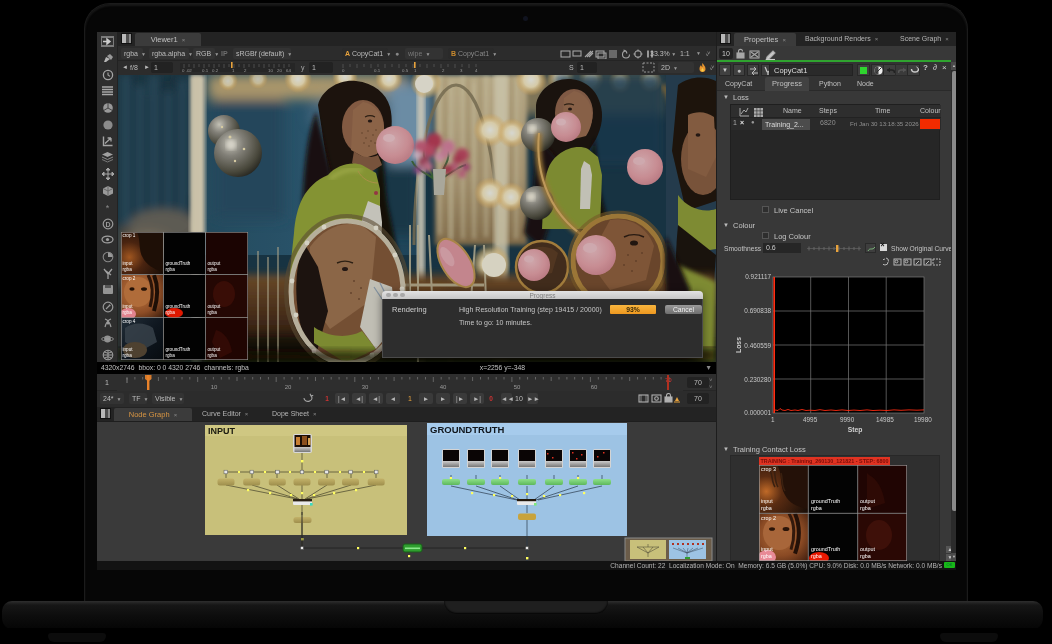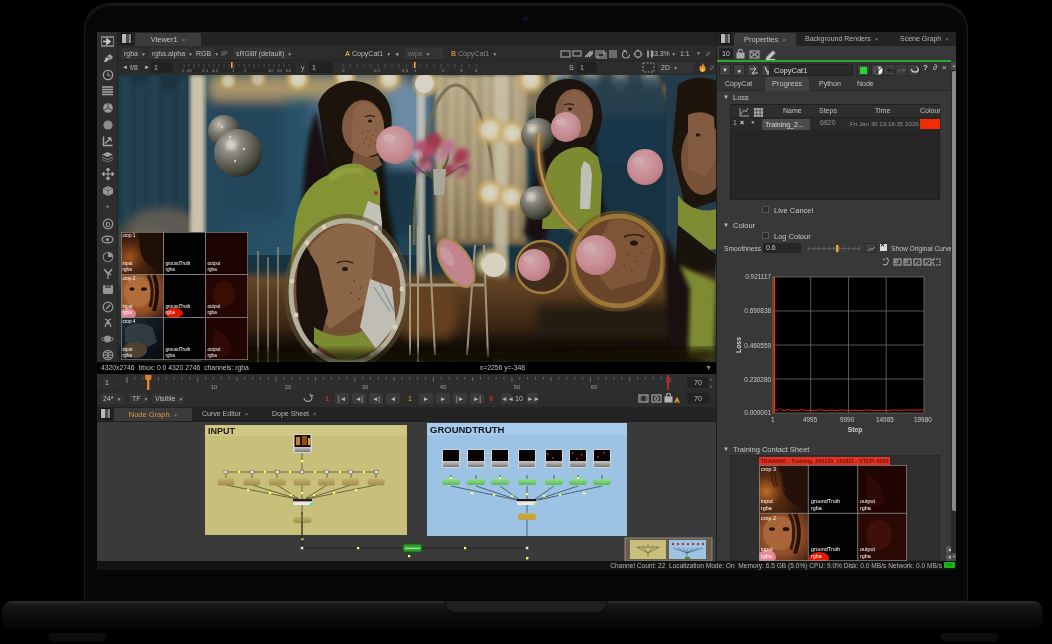--- a/index.html
+++ b/index.html
@@ -575,20 +575,35 @@
             <text x="86.5" y="119">output</text>
               <text x="86.5" y="125">rgba</text>
           </g>
           <g stroke="#8f8f8f" stroke-width="0.7" fill="none">
             <rect x="0.3" y="0.3" width="126.4" height="127.4"></rect>
             <path d="M42.5 0v128M84.5 0v128M0 42.5h127M0 85.5h127"></path>
           </g>
         </svg>
       </div>
 
+      <div class="abs" id="pdlg" style="left:264px;top:216px;width:321px;height:67px;border-radius:4px 4px 0 0;box-shadow:0 2px 8px rgba(0,0,0,0.5)">
+        <div class="abs" style="left:0;top:0;width:321px;height:8px;background:linear-gradient(#e2e2e2,#c6c6c6);border-radius:4px 4px 0 0">
+          <span style="position:absolute;left:4px;top:1.5px;width:4.5px;height:4.5px;border-radius:50%;background:#a8a8a8"></span>
+          <span style="position:absolute;left:11px;top:1.5px;width:4.5px;height:4.5px;border-radius:50%;background:#a8a8a8"></span>
+          <span style="position:absolute;left:18px;top:1.5px;width:4.5px;height:4.5px;border-radius:50%;background:#a8a8a8"></span>
+          <span style="position:absolute;left:0;right:0;text-align:center;top:0.5px;font-size:6.5px;color:#7e7e7e">Progress</span>
+        </div>
+        <div class="abs" style="left:0;top:8px;width:321px;height:59px;background:#2d2d2d;border:1px solid #4a4a4a;border-top:none">
+          <span class="abs" style="left:9px;top:6px;font-size:7.5px;color:#cfcfcf">Rendering</span>
+          <span class="abs" style="left:76px;top:6.5px;font-size:7px;color:#c6c6c6">High Resolution Training (step 19415 / 20000)</span>
+          <div class="abs" style="left:227px;top:6px;width:46px;height:9px;background:linear-gradient(#f8b53e,#ee9820);border-radius:1px;text-align:center;line-height:9px;font-size:6.8px;color:#3a2a08;font-weight:bold">93%</div>
+          <div class="abs" style="left:282px;top:6px;width:37px;height:9px;background:linear-gradient(#9a9a9a,#6e6e6e);border-radius:2px;text-align:center;line-height:9px;font-size:6.8px;color:#f0f0f0">Cancel</div>
+          <span class="abs" style="left:76px;top:19.5px;font-size:7px;color:#c6c6c6">Time to go: 10 minutes.</span>
+        </div>
+      </div>
     </div>
     <div class="abs" id="vinfo"><span style="margin-left:4px">4320x2746&nbsp; bbox: 0 0 4320 2746&nbsp; channels: rgba</span><span style="margin-left:231px">x=2256 y=-348</span><span style="float:right;margin-right:4px;color:#888">▼</span></div>
     <div class="abs" id="tl1">
       <div class="seg" style="left:8px;top:3px;font-size:7px">1</div>
       <svg class="abs" style="left:20px;top:0" width="566" height="17">
         <rect x="0" y="0" width="566" height="17" fill="#2e2e2e"></rect>
         <g stroke="#7c7c7c" stroke-width="0.7">
           <path d="M10 4v5" stroke-width="1"></path>
           <path d="M10.0 3v2.5M17.9 3v2.5M25.7 3v2.5M33.6 3v2.5M41.4 3v4M49.3 3v2.5M57.1 3v2.5M65.0 3v2.5M72.8 3v2.5M80.7 3v5M88.6 3v2.5M96.4 3v2.5M104.3 3v2.5M112.1 3v2.5M120.0 3v4M127.8 3v2.5M135.7 3v2.5M143.5 3v2.5M151.4 3v2.5M159.2 3v5M167.1 3v2.5M175.0 3v2.5M182.8 3v2.5M190.7 3v2.5M198.5 3v4M206.4 3v2.5M214.2 3v2.5M222.1 3v2.5M229.9 3v2.5M237.8 3v5M245.7 3v2.5M253.5 3v2.5M261.4 3v2.5M269.2 3v2.5M277.1 3v4M284.9 3v2.5M292.8 3v2.5M300.6 3v2.5M308.5 3v2.5M316.3 3v5M324.2 3v2.5M332.1 3v2.5M339.9 3v2.5M347.8 3v2.5M355.6 3v4M363.5 3v2.5M371.3 3v2.5M379.2 3v2.5M387.0 3v2.5M394.9 3v5M402.8 3v2.5M410.6 3v2.5M418.5 3v2.5M426.3 3v2.5M434.2 3v4M442.0 3v2.5M449.9 3v2.5M457.7 3v2.5M465.6 3v2.5M473.4 3v5M481.3 3v2.5M489.2 3v2.5M497.0 3v2.5M504.9 3v2.5M512.7 3v4M520.6 3v2.5M528.4 3v2.5M536.3 3v2.5M544.1 3v2.5M552.0 3v5"></path>
         </g>
@@ -964,21 +979,21 @@
         <g fill="#c8c8c8" font-size="6.4" font-family="Liberation Sans">
           <text x="44" y="184">1</text>
             <text x="76" y="184">4995</text>
             <text x="113" y="184">9990</text>
             <text x="149" y="184">14985</text>
             <text x="187" y="184">19980</text>
         </g>
         <text x="128" y="194" fill="#d0d0d0" font-size="6.8" font-weight="bold" text-anchor="middle" font-family="Liberation Sans">Step</text>
       </svg>
       <div class="abs" style="left:6px;top:414px;color:#bbb;font-size:6px">▼</div>
-      <div class="abs" style="left:16px;top:413px;color:#c5c5c5;font-size:7.5px">Training Contact Sheet</div>
+      <div class="abs" style="left:16px;top:413px;color:#c5c5c5;font-size:7.5px">Training Contact Loss</div>
       <div class="abs" style="left:13px;top:423px;width:210px;height:106px;background:#2f2f2f;border:1px solid #282828"></div>
       <div class="abs" style="left:42px;top:425px;width:131px;height:8px;background:#e03322;color:#7a0e08;font-size:5.4px;line-height:8px;font-weight:bold;white-space:nowrap;overflow:hidden">&nbsp;TRAINING : Training_260130_121821 - STEP: 6800</div>
       <div class="abs" id="tcs" style="left:42px;top:433px;width:148px;height:96px">
         <svg width="148" height="96">
           <defs>
             <radialGradient id="t1" cx="0.15" cy="0.55" r="0.9">
                 <stop offset="0" stop-color="#c06a28"></stop>
                 <stop offset="0.35" stop-color="#5a2c12"></stop>
                 <stop offset="1" stop-color="#1c0f08"></stop>
               </radialGradient>

